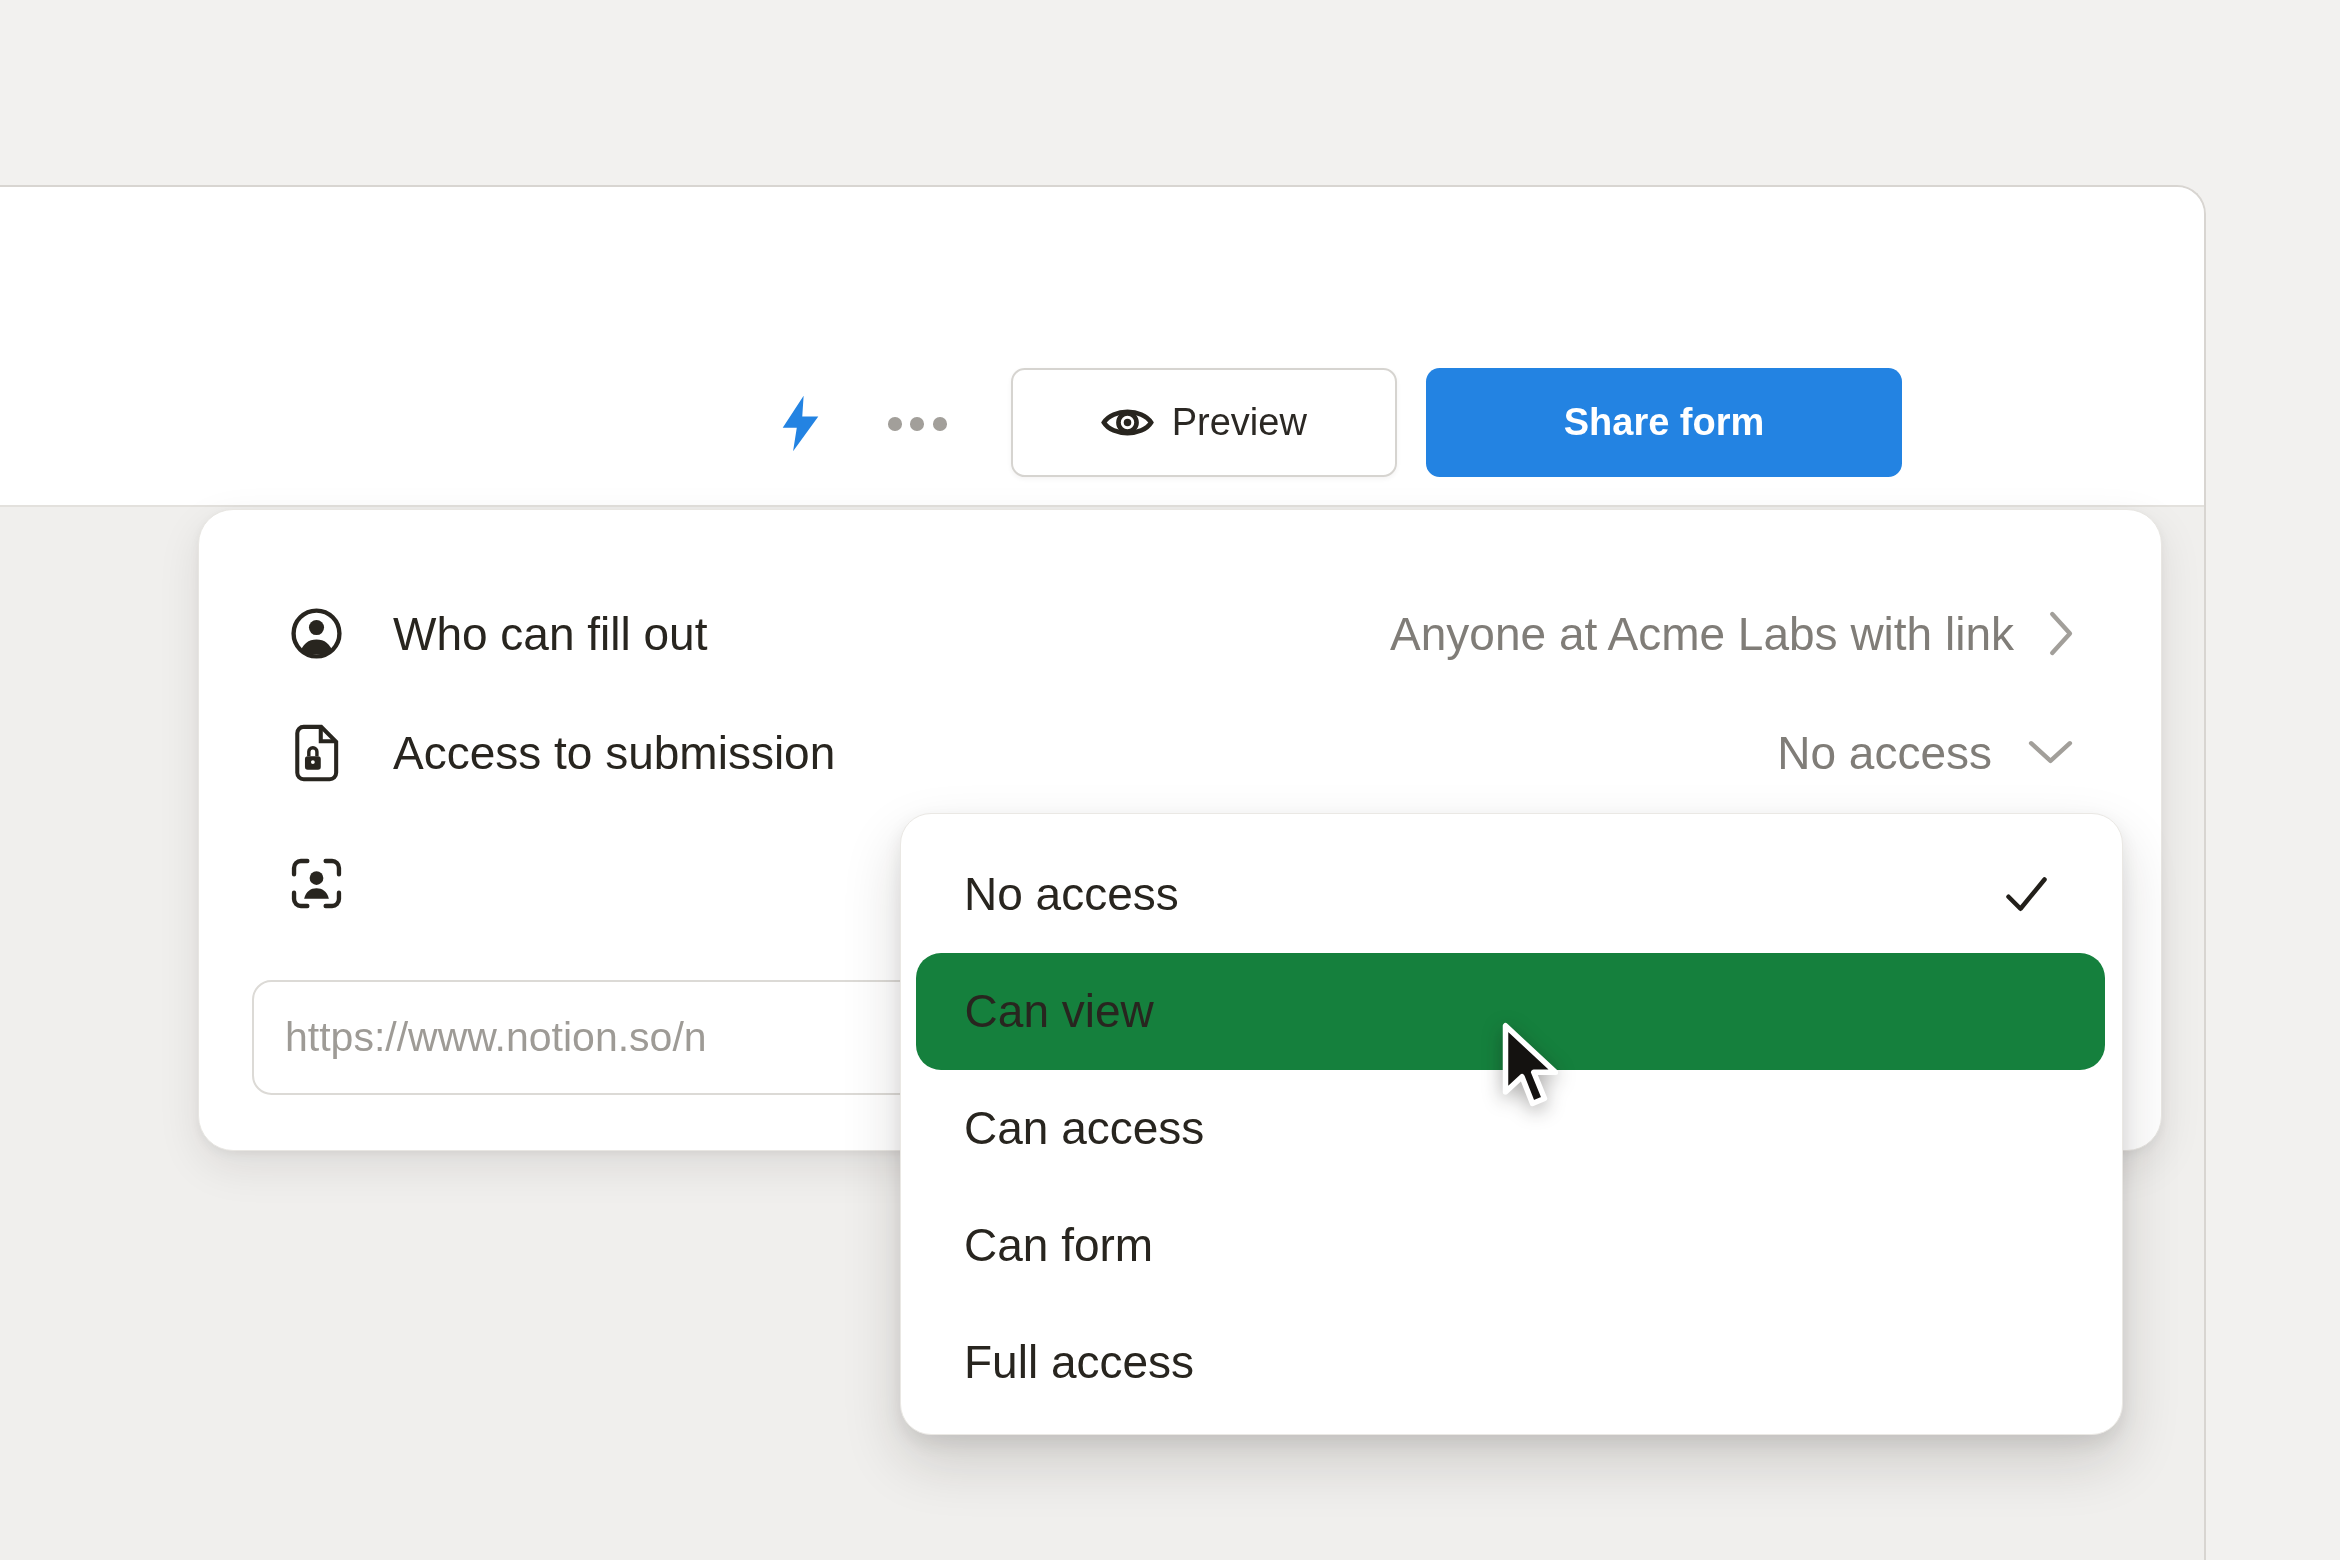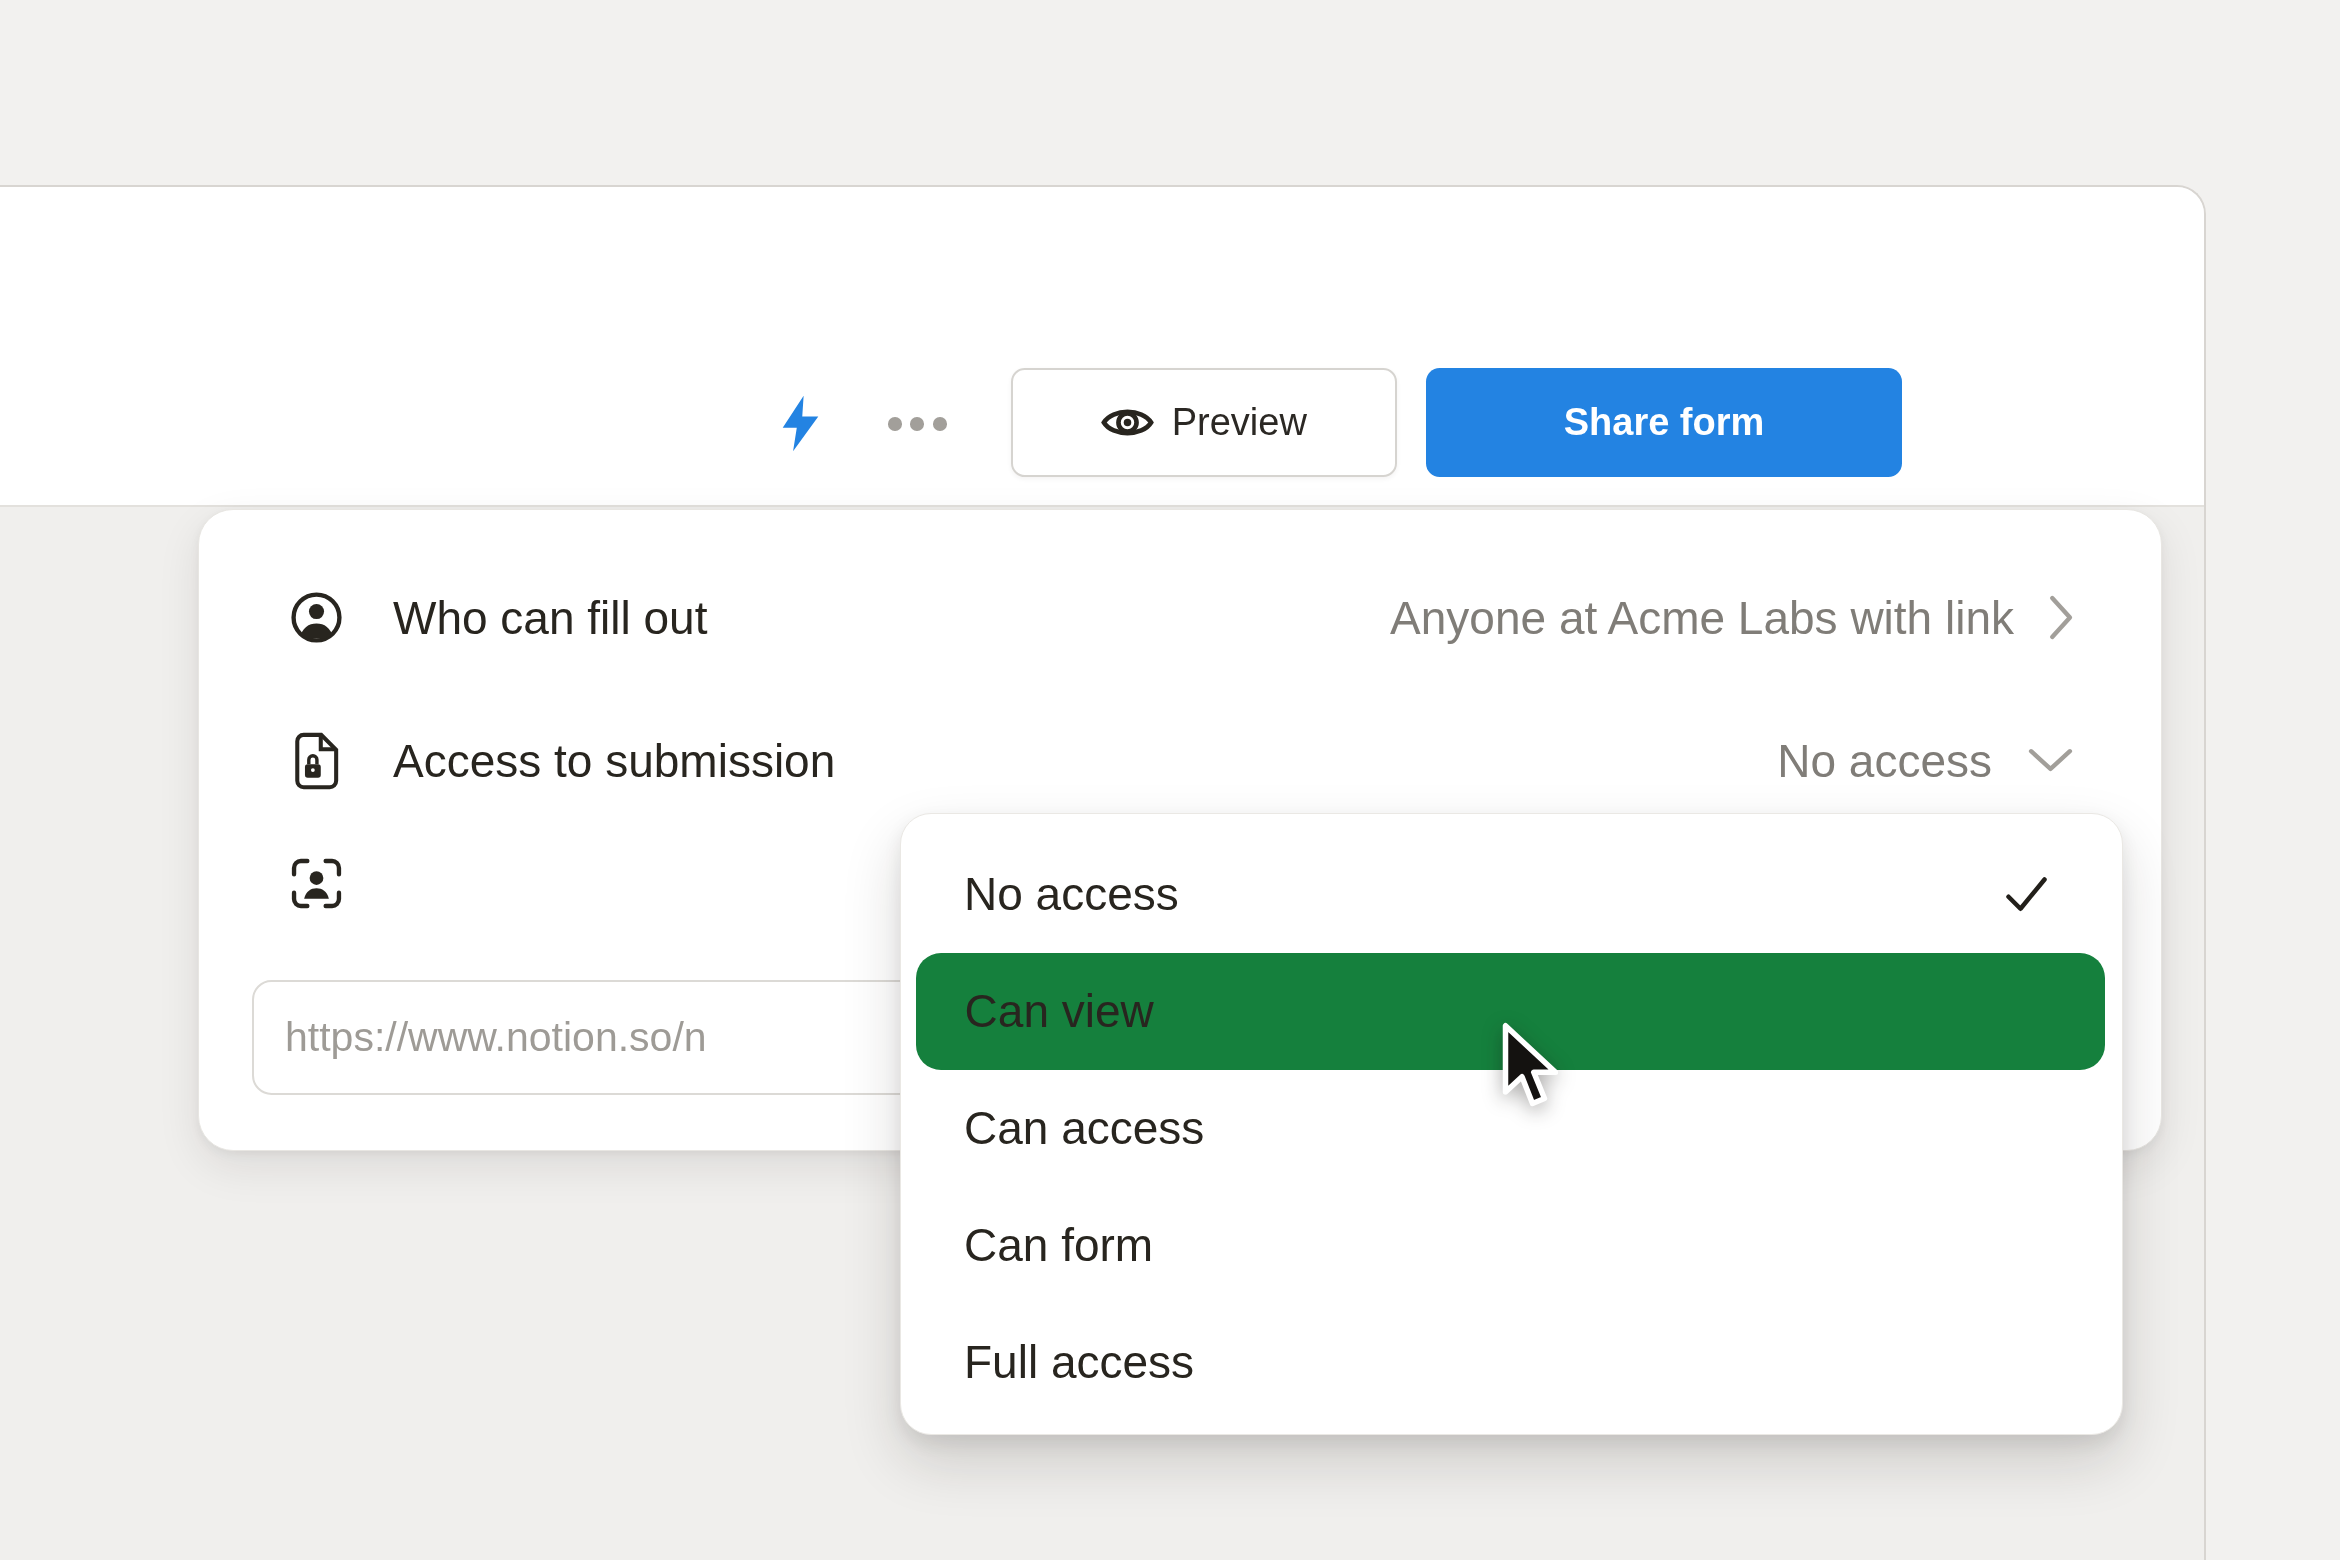--- a/index.html
+++ b/index.html
@@ -120,21 +120,21 @@
         <span>Preview</span>
       </div>
 
       <div class="btn btn-share">
         <span>Share form</span>
       </div>
     </div>
 
     <div class="popover">
 
-      <div class="prow" style="top:39px;">
+      <div class="prow" style="top:55px;">
         <span class="ricon">
           <svg viewBox="0 0 24 24" width="55" height="55">
             <defs>
                 <clipPath id="pc">
                   <circle cx="12" cy="12" r="10"></circle>
                 </clipPath>
               </defs>
             <circle cx="12" cy="12" r="10" fill="none" stroke="#28251f" stroke-width="1.9"></circle>
             <circle cx="12" cy="9.4" r="3.3" fill="#28251f"></circle>
             <path d="M4.6 21 C5.8 16.4 8.6 14.6 12 14.6 C15.4 14.6 18.2 16.4 19.4 21 Z" fill="#28251f" clip-path="url(#pc)"></path>
@@ -142,21 +142,21 @@
         </span>
         <span class="rlabel">Who can fill out</span>
         <span class="rvalue">
           <span class="rvtext">Anyone at Acme Labs with link</span>
           <svg viewBox="0 0 16 28" width="27" height="49">
             <path d="M2.5 2.5 L13 14 L2.5 25.5" fill="none" stroke="#a29f9a" stroke-width="2.6" stroke-linecap="round" stroke-linejoin="round"></path>
           </svg>
         </span>
       </div>
 
-      <div class="prow" style="top:182px;text-align:center;">
+      <div class="prow" style="top:174px;text-align:center;">
         <span class="ricon">
           <svg viewBox="0 0 22 27" width="47" height="59">
             <path d="M5 1.5 h8.2 l7 7 v14.5 a3 3 0 0 1 -3 3 h-12.2 a3 3 0 0 1 -3 -3 v-18.5 a3 3 0 0 1 3 -3 z" fill="none" stroke="#28251f" stroke-width="1.9"></path>
             <path d="M13 1.8 v6.4 h6.6" fill="none" stroke="#28251f" stroke-width="1.9"></path>
             <rect x="5.6" y="15.2" width="7.4" height="6.4" rx="1.3" fill="#28251f"></rect>
             <path d="M7.4 15.2 v-2 a1.9 1.9 0 0 1 3.8 0 v2" fill="none" stroke="#28251f" stroke-width="1.6"></path>
             <circle cx="9.3" cy="18" r="0.9" fill="#ffffff"></circle>
           </svg>
         </span>
         <span class="rlabel">Access to submission</span>

